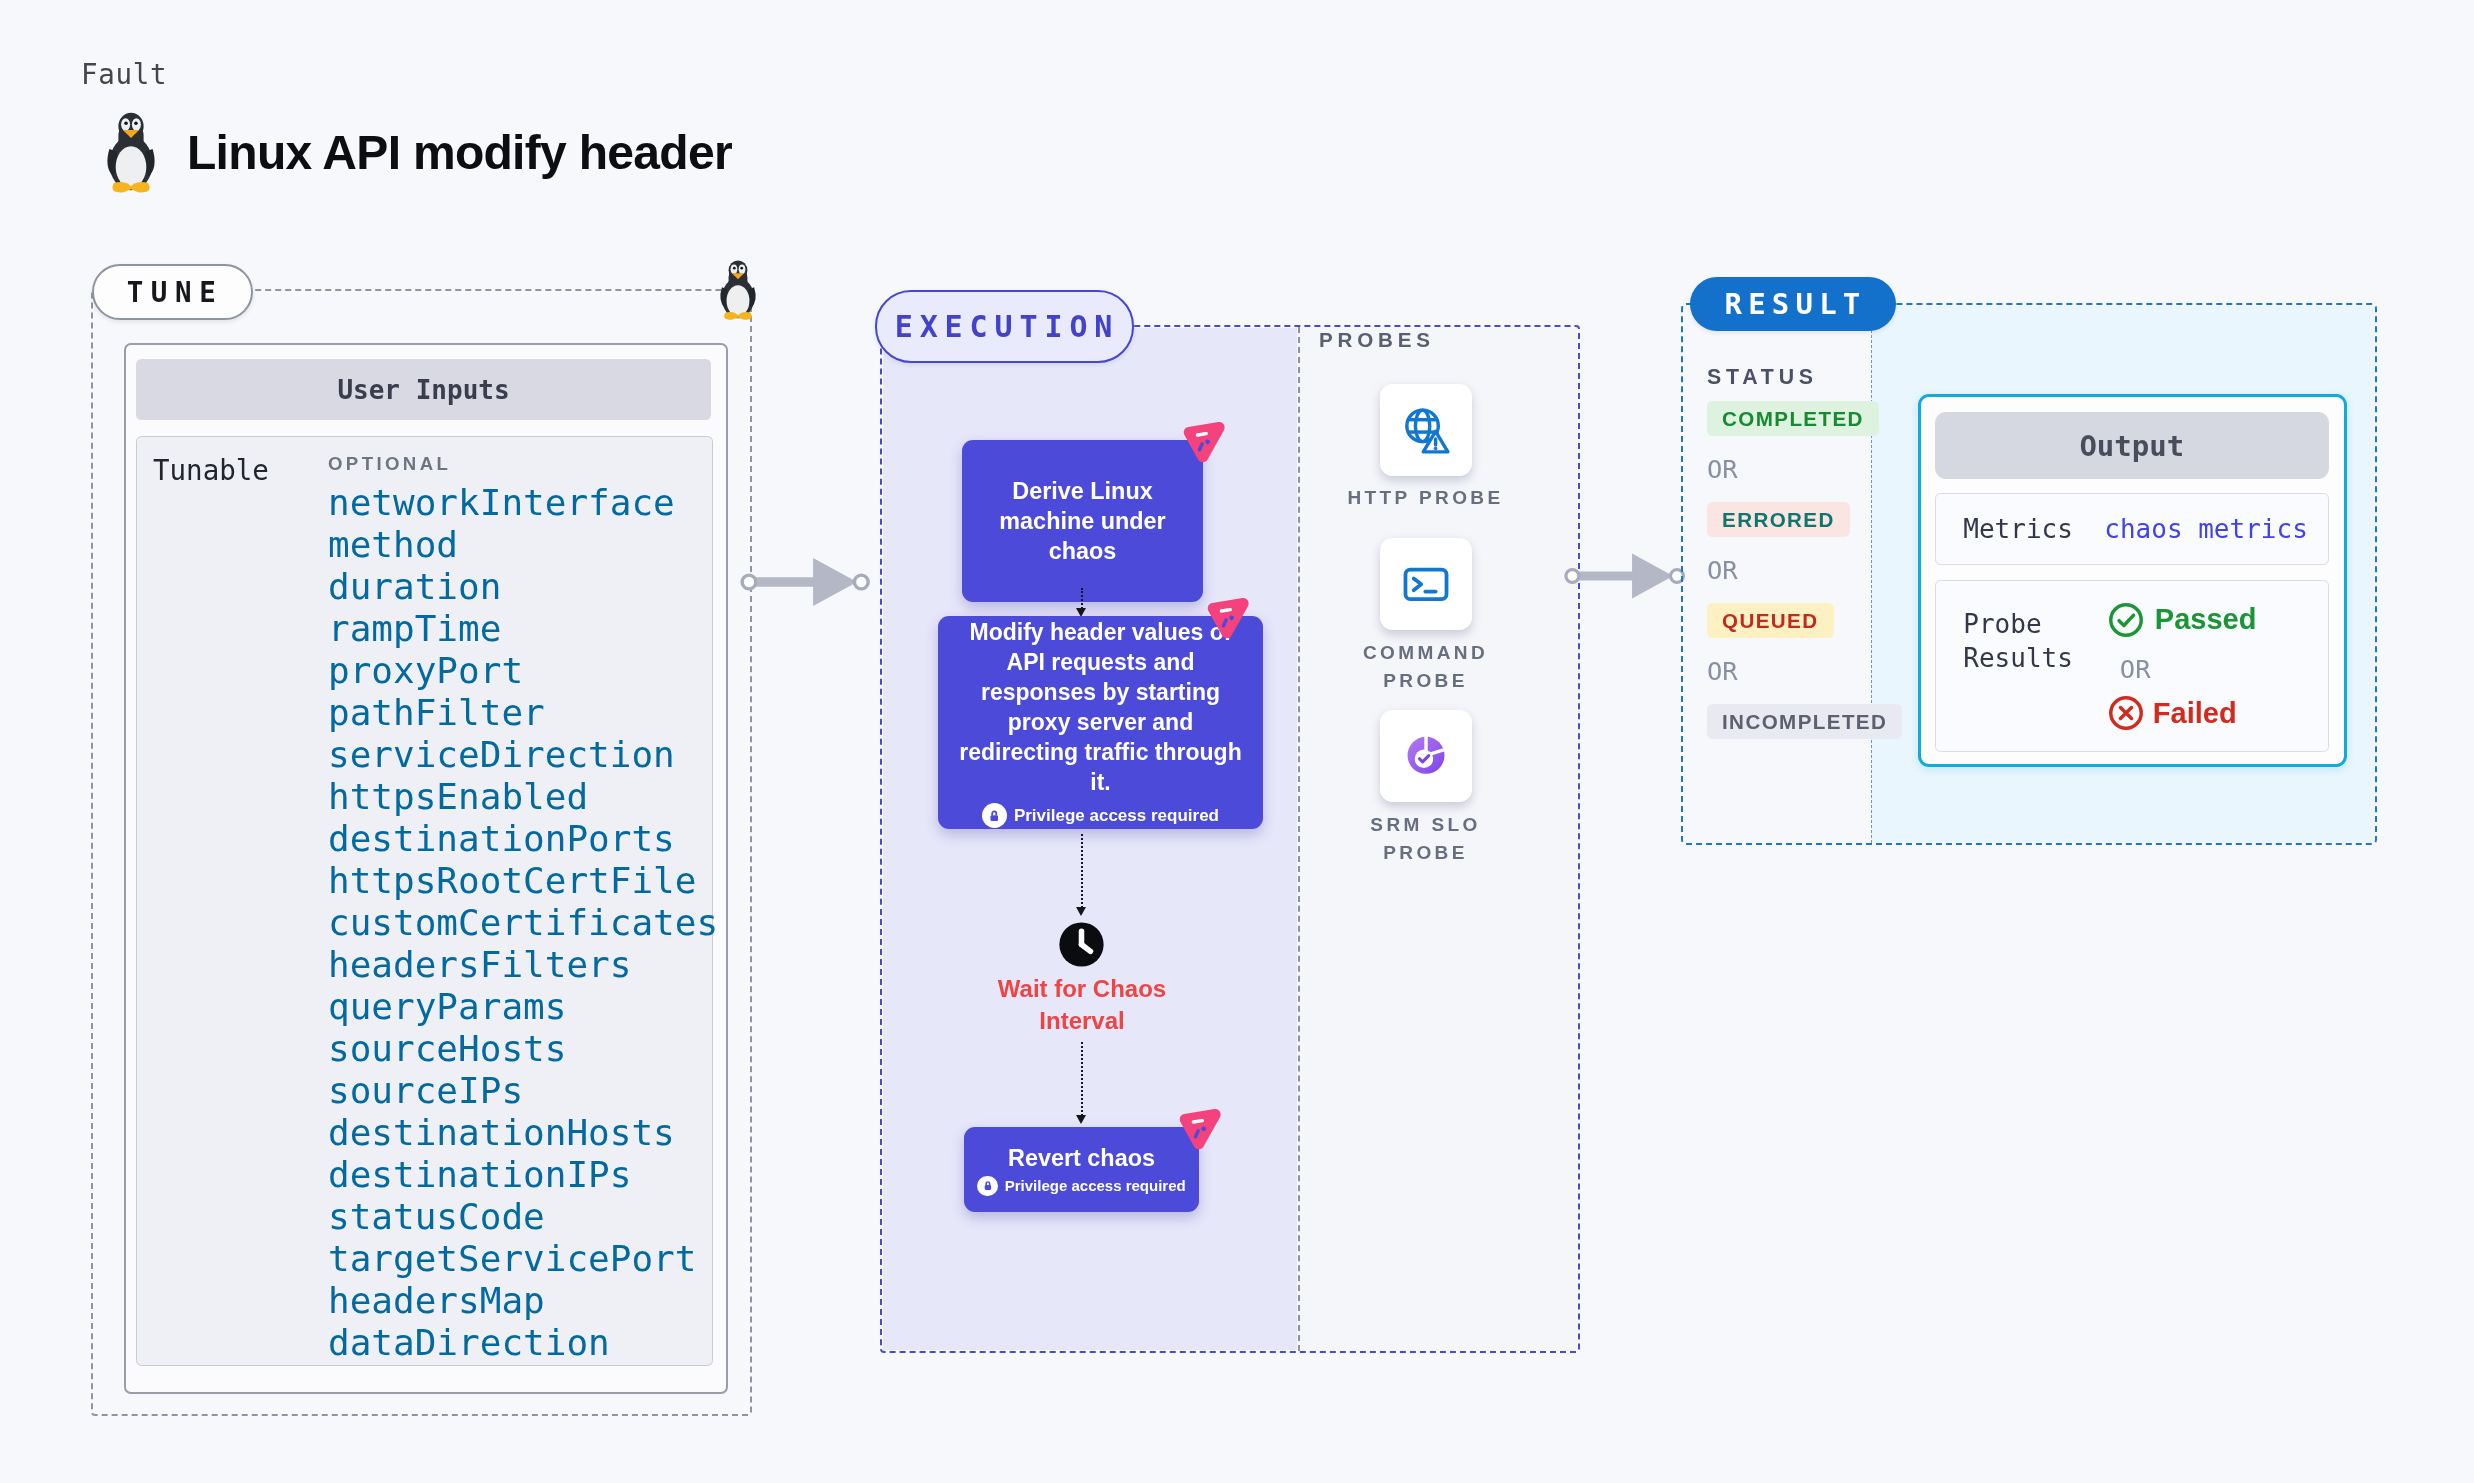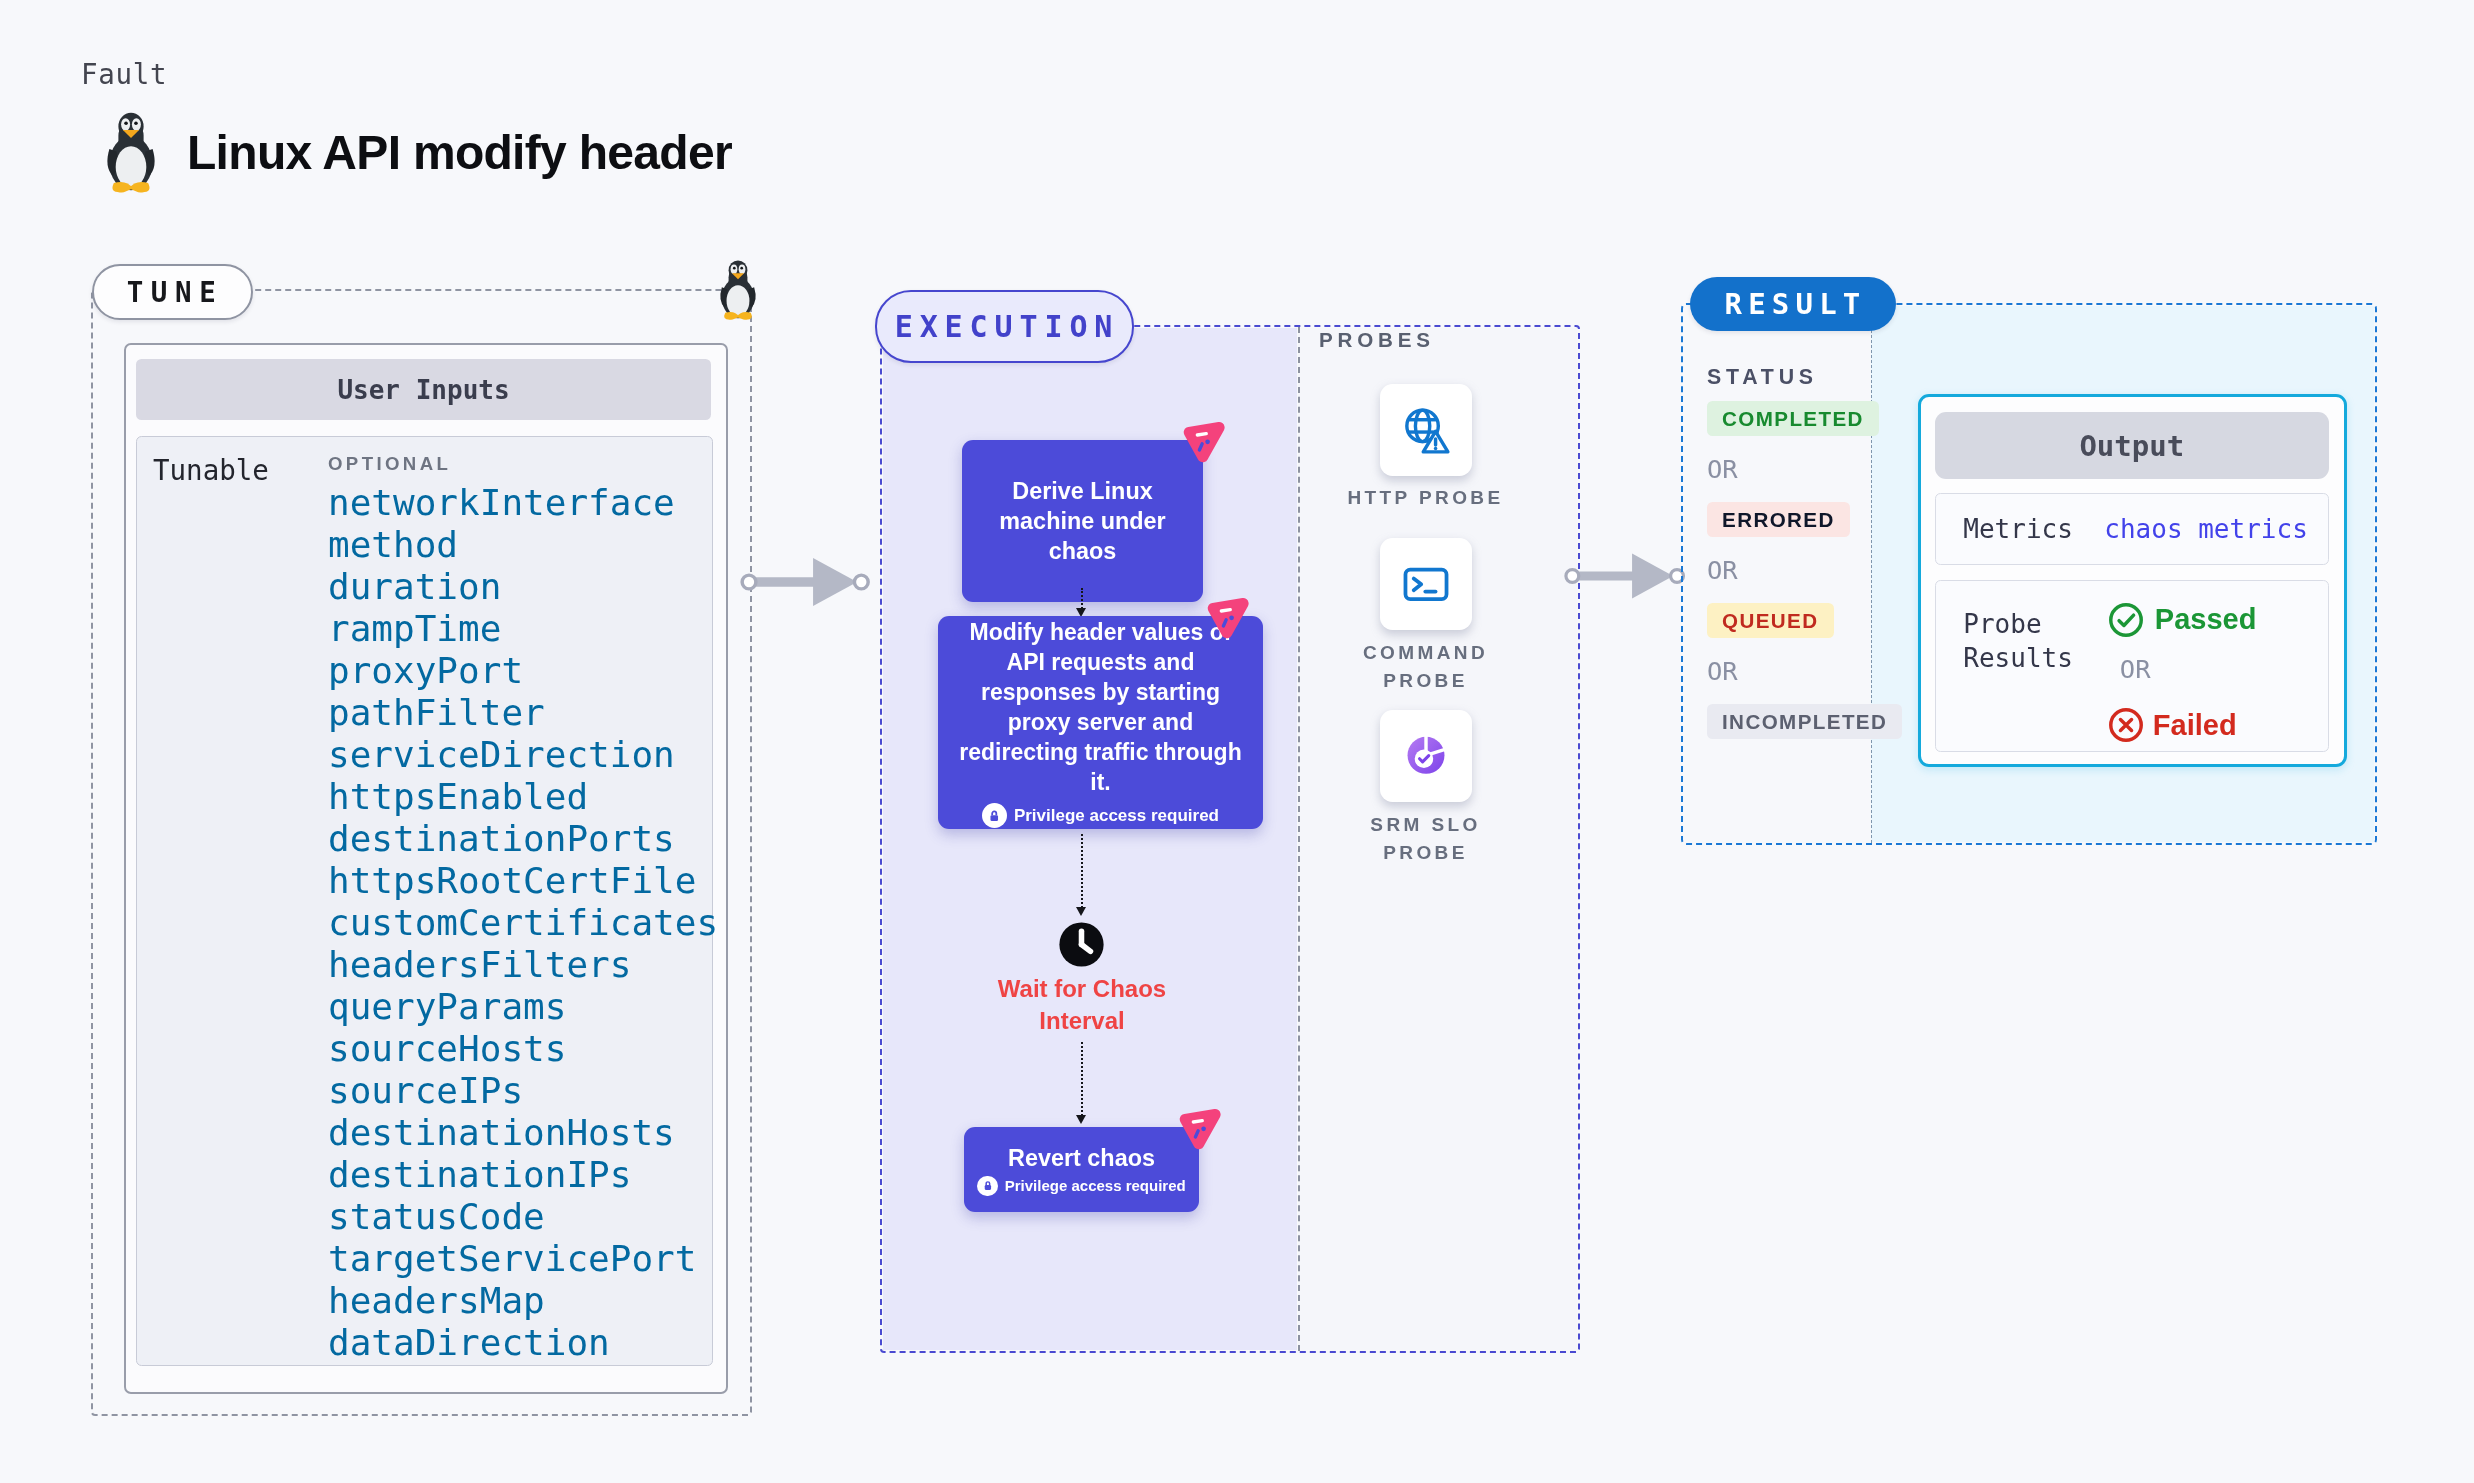--- a/index.html
+++ b/index.html
@@ -81,39 +81,39 @@
                letter-spacing:3.4px;color:#676e7e;line-height:27.5px;}
   .lbl-http{top:484px;}
   .lbl-cmd{top:639px;}
   .lbl-srm{top:811px;}
 
   
   .status-label{left:1707px;top:365px;font-size:21.3px;font-weight:700;letter-spacing:4.8px;color:#4b5066;}
   .status-list{left:1707px;top:401px;display:flex;flex-direction:column;align-items:flex-start;gap:18px;}
   .status-badge{font-size:20.6px;font-weight:700;letter-spacing:1.4px;padding:5.5px 15px;border-radius:5.5px;}
   .badge-completed{color:#188a2f;background:#def2e0;}
-  .badge-errored{color:#0f172a;background:#fbe5e3;}
+  .badge-errored{color:#0f766e;background:#fbe5e3;}
   .badge-queued{color:#c02a1f;background:#fdf1c3;}
   .badge-incompleted{color:#5c6070;background:#e9eaf1;}
   .or-label{font-family:"DejaVu Sans Mono","Liberation Mono",monospace;font-size:25.5px;font-weight:500;color:#8a90a3;}
 
   .output-box{left:1918px;top:394px;width:429px;height:373px;background:#fdfdfe;border:3.4px solid #14a9dc;
               border-radius:11px;box-shadow:0 2.8px 8.3px rgba(20,170,220,.18);box-sizing:border-box;}
   .output-header{position:absolute;left:13.8px;top:15px;width:394px;height:67px;background:#d6d8e1;border-radius:11px;
               display:flex;align-items:center;justify-content:center;font-size:29px;font-weight:700;color:#494c5a;}
   .metrics-row{position:absolute;left:13.8px;top:96px;width:394px;height:72px;background:#fafbfe;
               border:1.4px solid #d9dce6;border-radius:5.5px;display:flex;align-items:center;box-sizing:border-box;}
   .metrics-label{margin-left:27.5px;font-size:26px;color:#34374a;width:141px;}
   .metrics-value{font-size:26px;color:#4242ea;}
   .proberes-row{position:absolute;left:13.8px;top:183px;width:394px;height:172px;background:#fafbfe;
               border:1.4px solid #d9dce6;border-radius:5.5px;box-sizing:border-box;}
   .proberes-label{position:absolute;left:27.5px;top:26px;font-size:26px;line-height:34px;color:#34374a;width:138px;}
   .pr-line{position:absolute;display:flex;align-items:center;gap:11px;}
   .pr-passed{left:172px;top:20.6px;}
-  .pr-failed{left:172px;top:126px;gap:9px;}
+  .pr-failed{left:172px;top:114px;gap:9px;}
   .pr-or{position:absolute;left:184px;top:73px;}
   .passed-text{font-size:29px;font-weight:700;color:#1b9636;}
   .failed-text{font-size:29px;font-weight:700;color:#d32a1e;}
 
   .conn1{left:740px;top:551px;width:131px;height:62px;}
   .conn2{left:1564px;top:545px;width:122px;height:62px;}
 </style>
 </head>
 <body>
 

